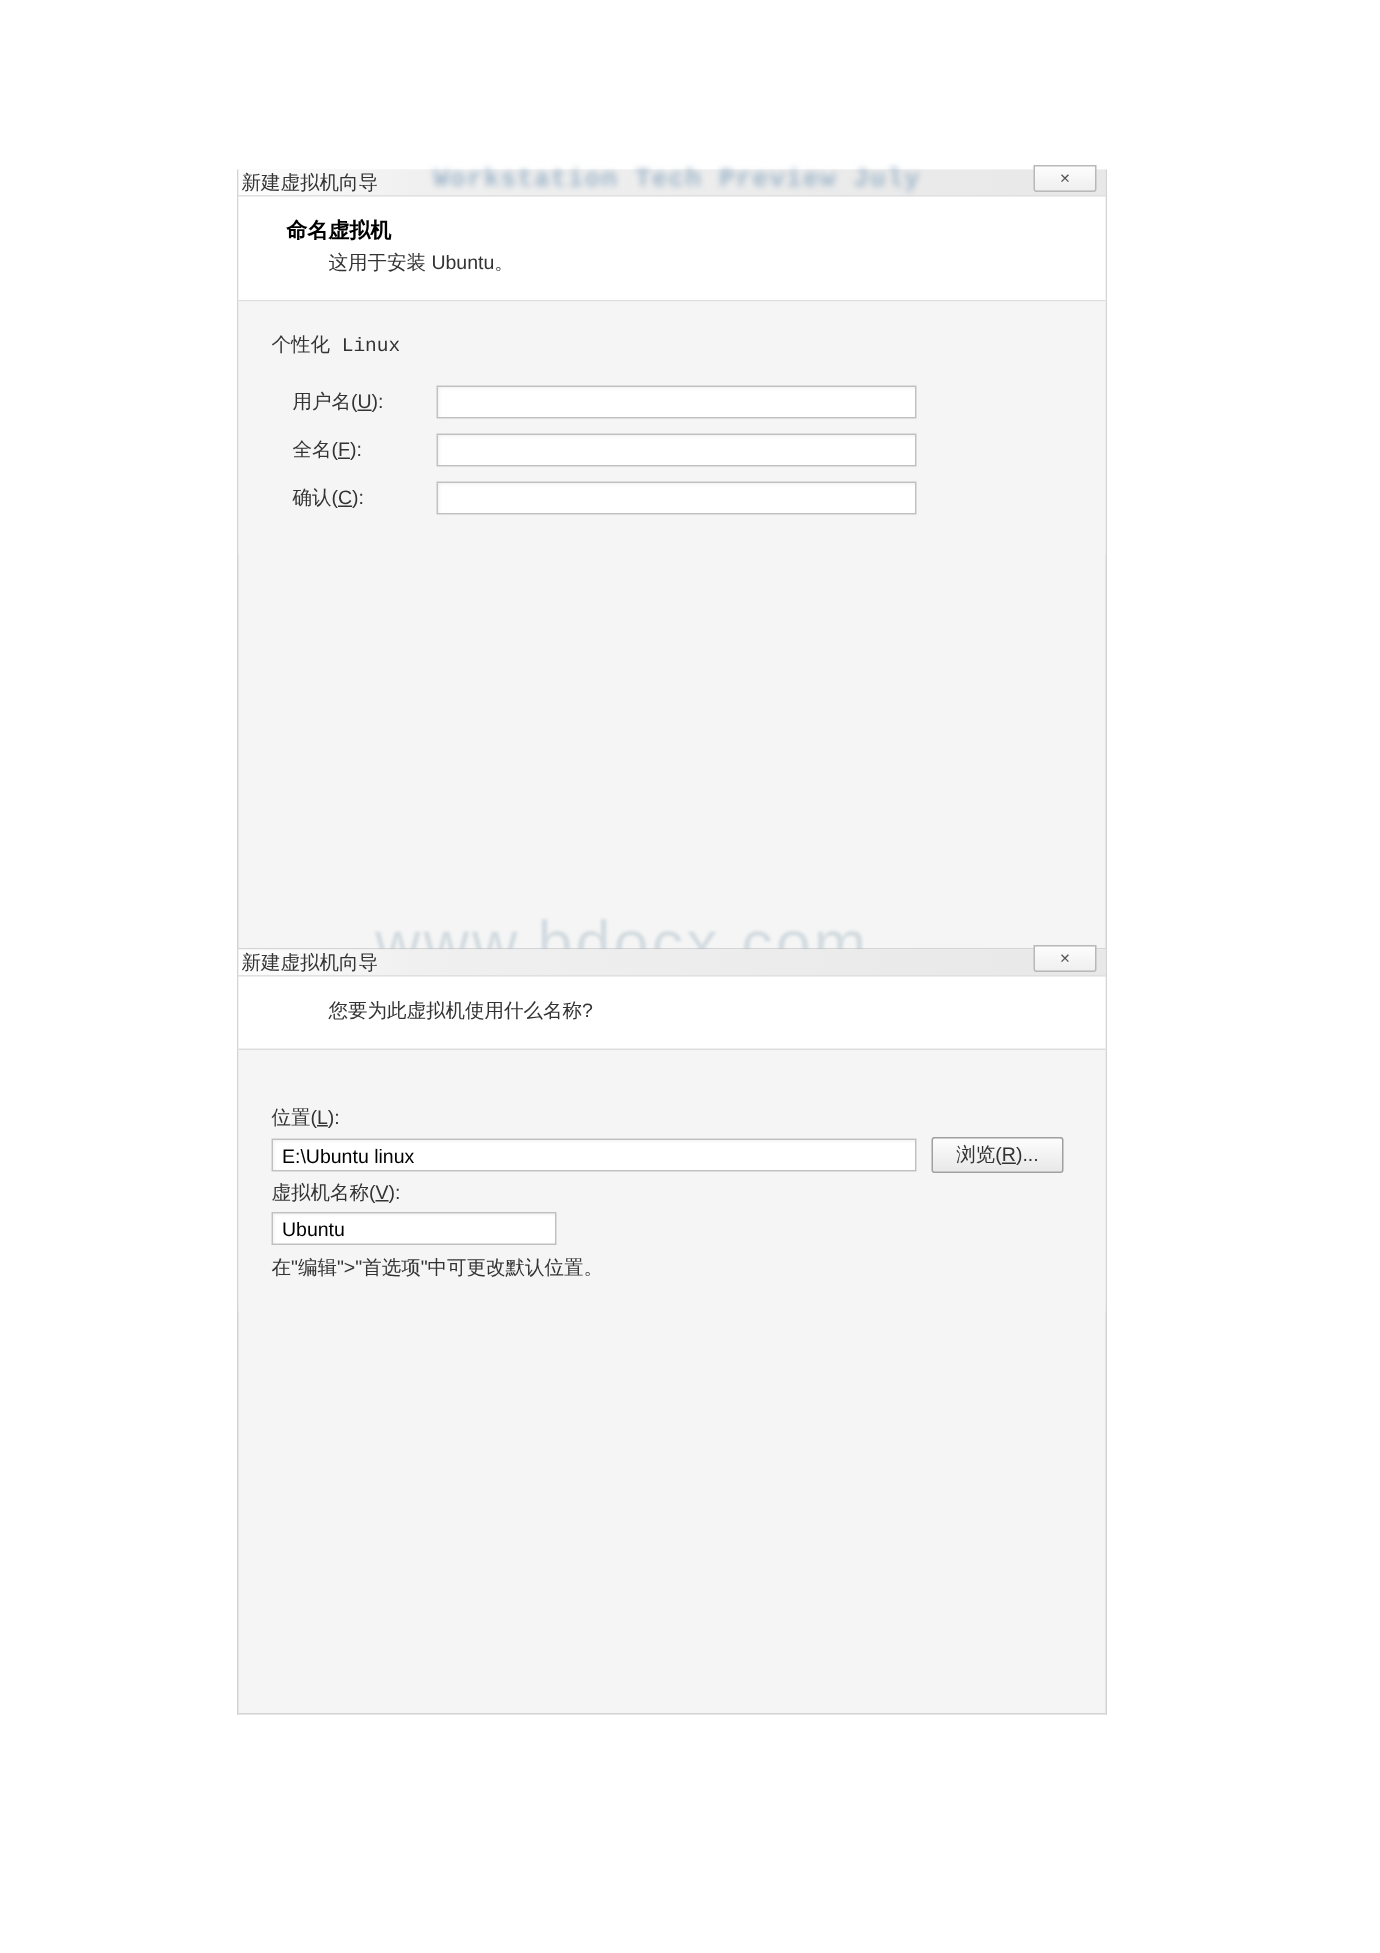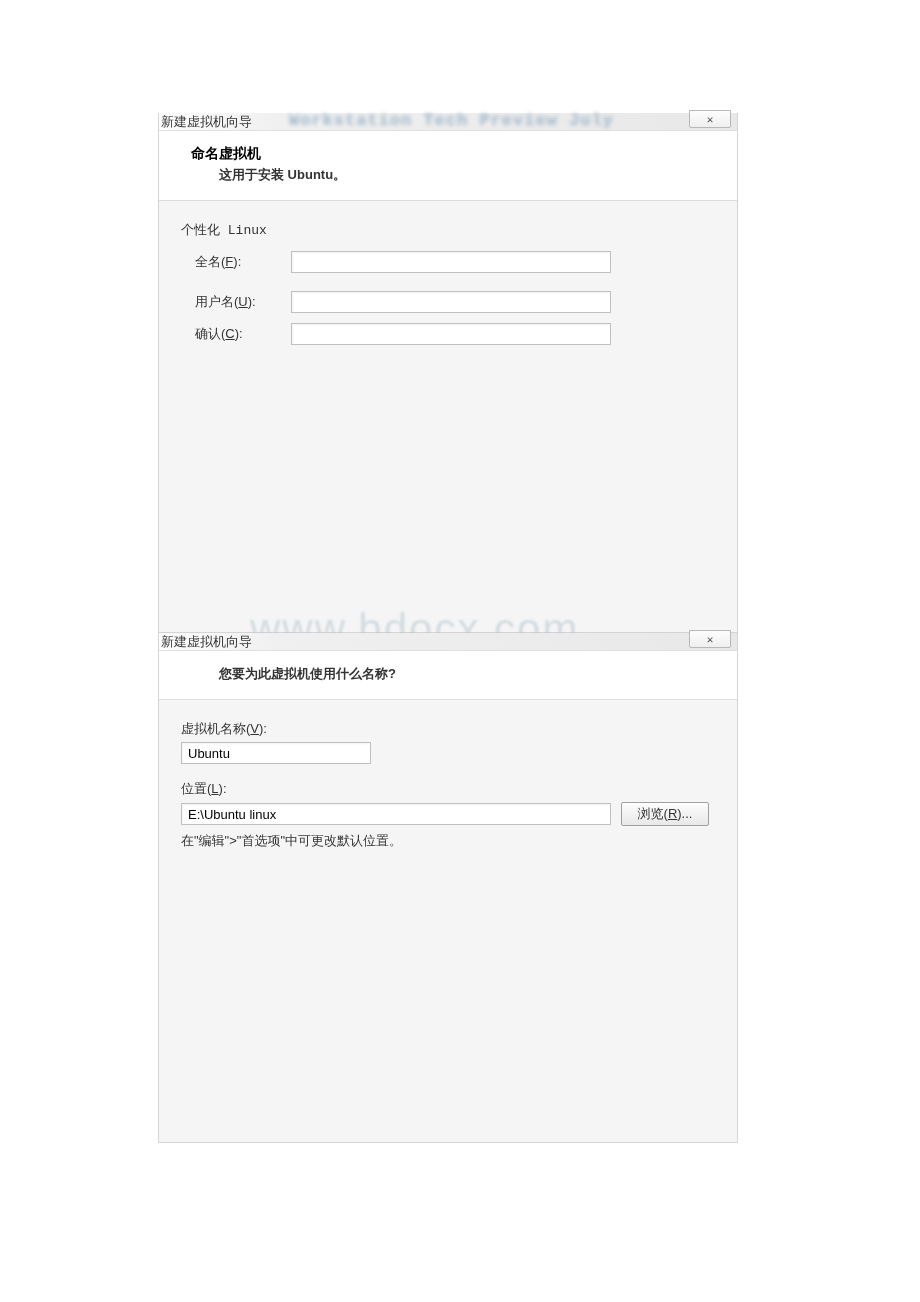--- a/index.html
+++ b/index.html
@@ -91,21 +91,20 @@
       font-weight: bold;
       font-size: 14px;
       color: #000;
       margin-bottom: 3px;
     }
     
     .header-subtitle {
       font-size: 13px;
       color: #333;
       padding-left: 28px;
-      font-weight: bold;
     }
     
     .form-body {
       padding: 20px 22px;
       background: #f5f5f5;
     }
     
     .section-label {
       font-size: 13px;
       color: #333;
@@ -218,30 +217,30 @@
   </div>
 
   <div class="header-section">
     <div class="header-title">命名虚拟机</div>
     <div class="header-subtitle">这用于安装 Ubuntu。</div>
   </div>
 
   <div class="form-body">
     <div class="section-label">个性化 Linux</div>
 
+    <div class="form-row" style="margin-top:18px;">
+      <div class="form-label">
+        <span>用户名(</span><span class="access-key">U</span><span>):</span>
+      </div>
+      <input type="text" class="form-input" value="" style="">
+    </div>
+
     <div class="form-row">
       <div class="form-label">
         <span>全名(</span><span class="access-key">F</span><span>):</span>
-      </div>
-      <input type="text" class="form-input" value="" style="">
-    </div>
-
-    <div class="form-row" style="margin-top:18px;">
-      <div class="form-label">
-        <span>用户名(</span><span class="access-key">U</span><span>):</span>
       </div>
       <input type="text" class="form-input" value="" style="">
     </div>
 
 
     <div class="form-row tight">
       <div class="form-label">
         <span>确认(</span><span class="access-key">C</span><span>):</span>
       </div>
       <input type="password" class="form-input" value="" style="">
@@ -258,36 +257,36 @@
     <div class="close-button">
       <span>✕</span>
     </div>
   </div>
 
   <div class="header-section">
     <div class="header-subtitle">您要为此虚拟机使用什么名称?</div>
   </div>
 
   <div class="form-body">
-
-    <div class="stacked-row">
-      <div class="stacked-label">
-        <span>虚拟机名称(</span><span class="access-key">V</span><span>):</span>
-      </div>
-      <input type="text" class="wide-input" value="Ubuntu" style="">
-    </div>
 
     <div class="stacked-row location-group">
       <div class="stacked-label">
         <span>位置(</span><span class="access-key">L</span><span>):</span>
       </div>
       <div class="stacked-input-row">
         <input type="text" class="wide-input" value="E:\Ubuntu linux" style="">
         <button class="browse-button">
           <span>浏览(</span><span class="access-key">R</span><span>)...</span>
         </button>
       </div>
     </div>
 
+    <div class="stacked-row">
+      <div class="stacked-label">
+        <span>虚拟机名称(</span><span class="access-key">V</span><span>):</span>
+      </div>
+      <input type="text" class="wide-input" value="Ubuntu" style="">
+    </div>
+
     <div class="hint-text">在"编辑"&gt;"首选项"中可更改默认位置。</div>
 
   </div>
 </div>
 
 </body></html>

